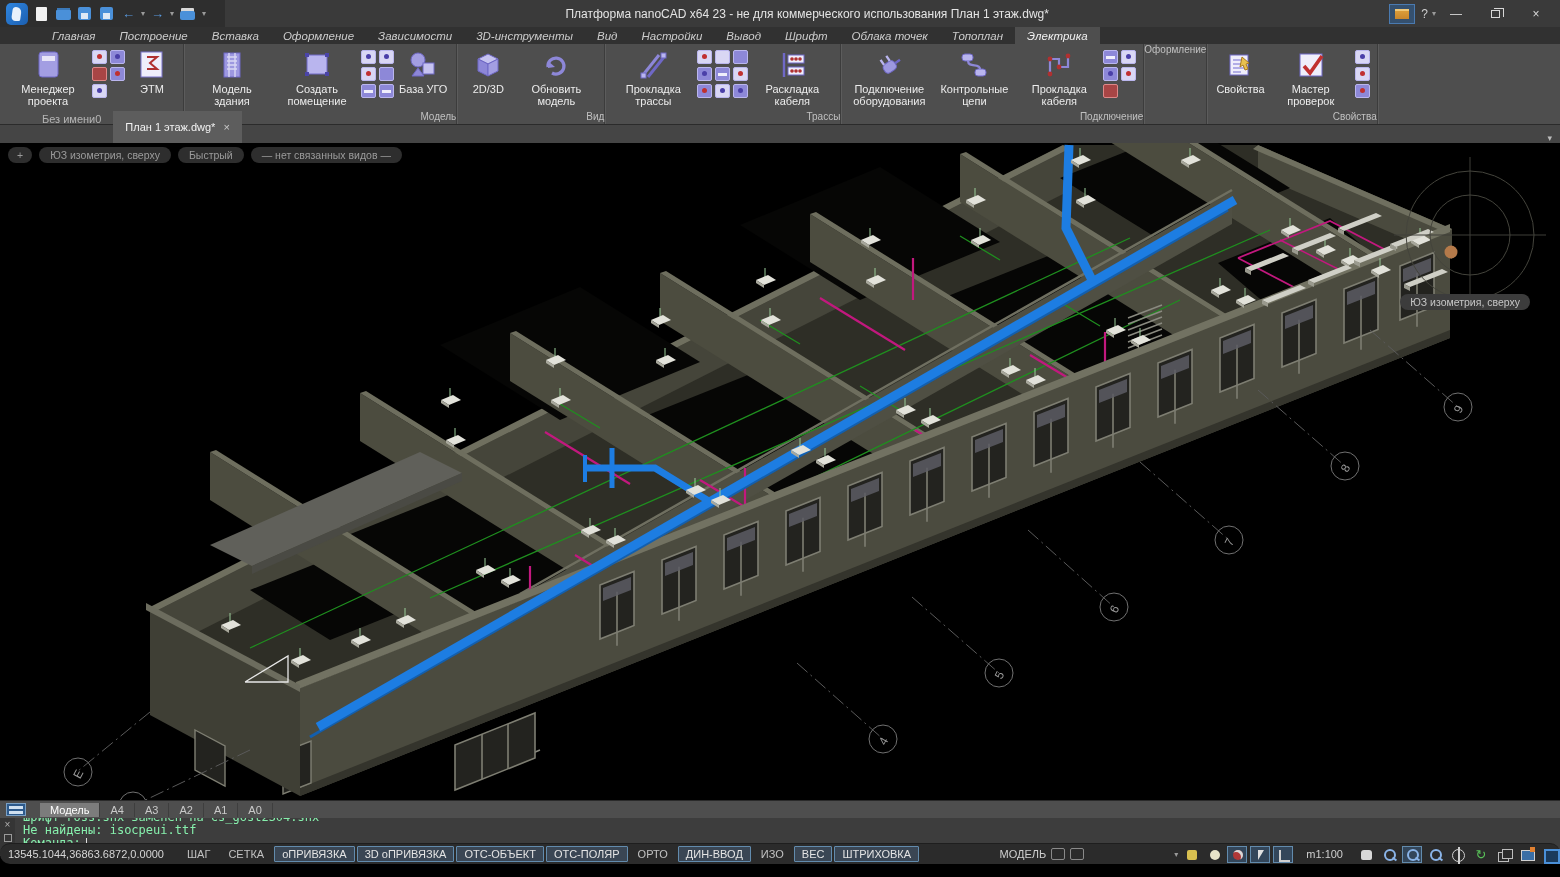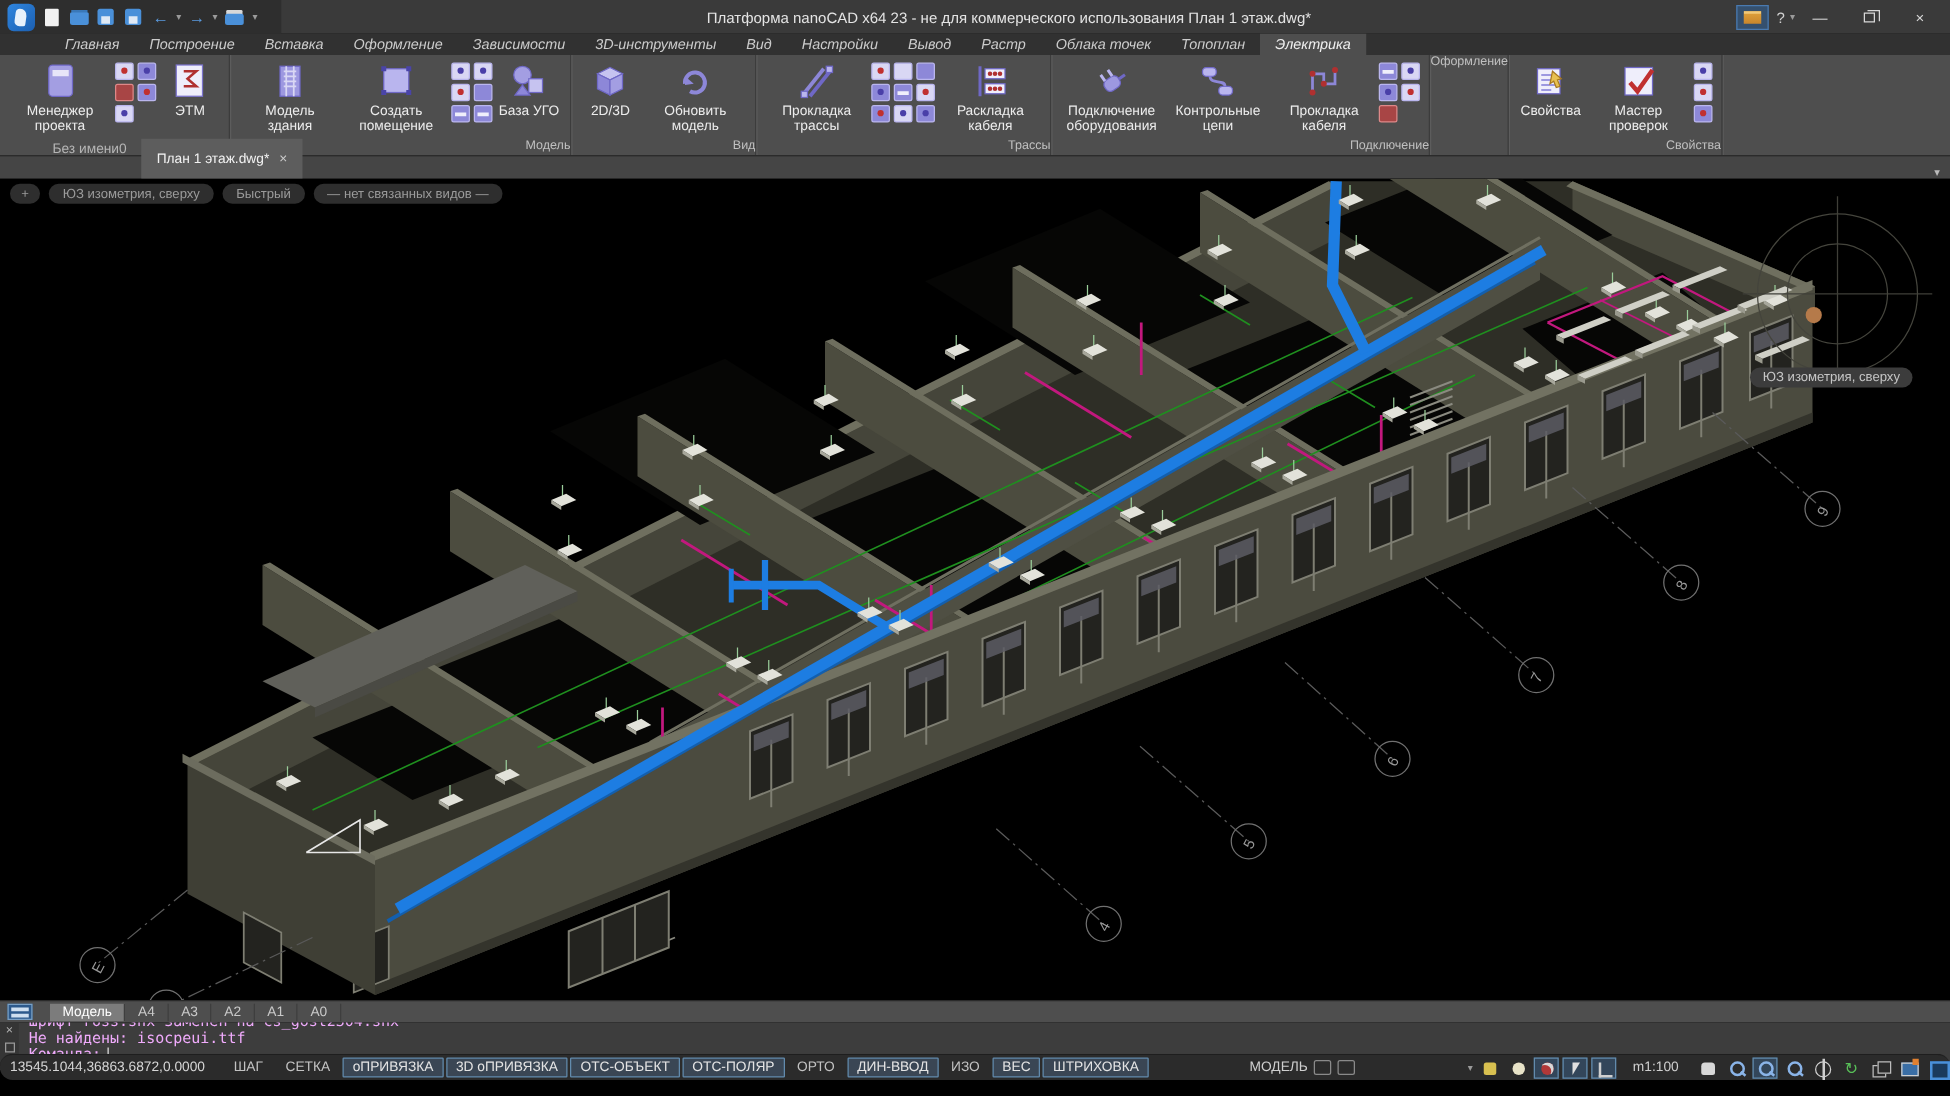--- a/index.html
+++ b/index.html
@@ -72,21 +72,21 @@
   .lmenu::after { content:""; position:absolute; left:2px; top:2px; right:2px; height:3px; background:#cfe0f0; box-shadow:0 5px 0 #cfe0f0; }
   .ltab { font-size:11px; color:#c9c9c9; padding:1px 10px; border-right:1px solid #3e3e3e; }
   .ltab.active { background:#7c7c7c; color:#ffffff; }
 
   
   #cmd { top:818px; height:38px; background:#3d3d3d; display:flex; }
   #cmdrail { width:15px; background:#353535; display:flex; flex-direction:column; align-items:center; gap:4px; padding-top:2px; }
   #cmdrail .x { color:#b0b0b0; font-size:10px; line-height:10px; }
   #cmdrail .sq { width:8px; height:8px; border:1px solid #9a9a9a; }
   #cmdtext { flex:1; overflow:hidden; font-family:"DejaVu Sans Mono","Liberation Mono",monospace; font-size:12px;
-    color:#f0abfc; padding-left:8px; }
+    color:#86efac; padding-left:8px; }
   #cmdtext .hist { margin-top:-7px; }
   #cmdtext div { line-height:13px; white-space:nowrap; }
   .caret { display:inline-block; width:1px; height:11px; background:#e0e0e0; margin-left:5px; vertical-align:middle; }
 
   
   #statusbar { top:843px; height:21px; background:#2b2b2b; border-top:1px solid #1e1e1e; display:flex; align-items:center; font-size:11px;border-radius:10px; }
   #coords { color:#d6d6d6; padding:0 14px 0 8px; white-space:nowrap; }
   .tgl { color:#c2c2c2; padding:1px 7px; margin:0 1px; border:1px solid transparent; white-space:nowrap; }
   .tgl.on { background:#3a4654; border-color:#628bad; color:#e4e4e4; border-radius:1px; }
   #modecluster { margin-left:auto; display:flex; align-items:center; gap:5px; color:#cfcfcf; }
@@ -158,21 +158,21 @@
 <div class="row" id="ribbontabs">
   <div class="rtab">Главная</div>
   <div class="rtab">Построение</div>
   <div class="rtab">Вставка</div>
   <div class="rtab">Оформление</div>
   <div class="rtab">Зависимости</div>
   <div class="rtab">3D-инструменты</div>
   <div class="rtab">Вид</div>
   <div class="rtab">Настройки</div>
   <div class="rtab">Вывод</div>
-  <div class="rtab">Растр</div>
+  <div class="rtab">Шрифт</div>
   <div class="rtab">Облака точек</div>
   <div class="rtab">Топоплан</div>
   <div class="rtab active">Электрика</div>
 </div>
 
 <div class="row" id="ribbon">
 
   <div class="rgroup">
     <div class="rbody">
       <div class="rbtn">

